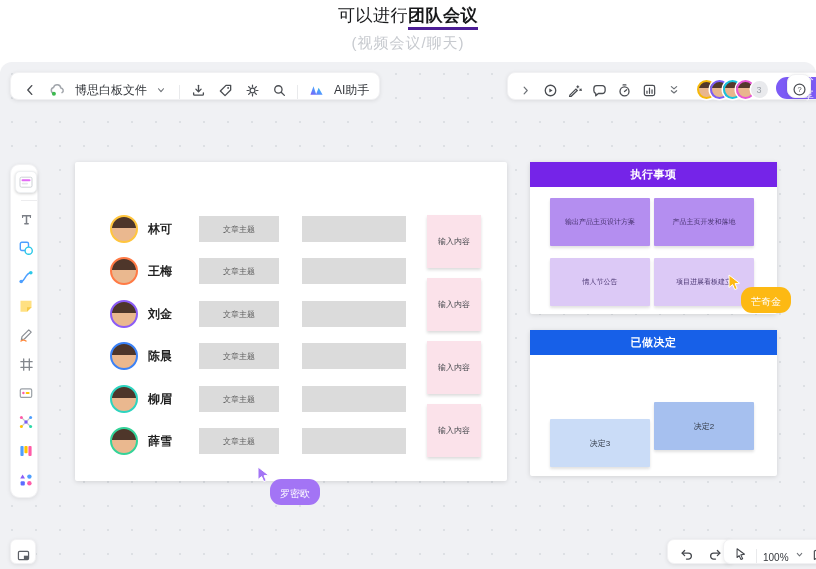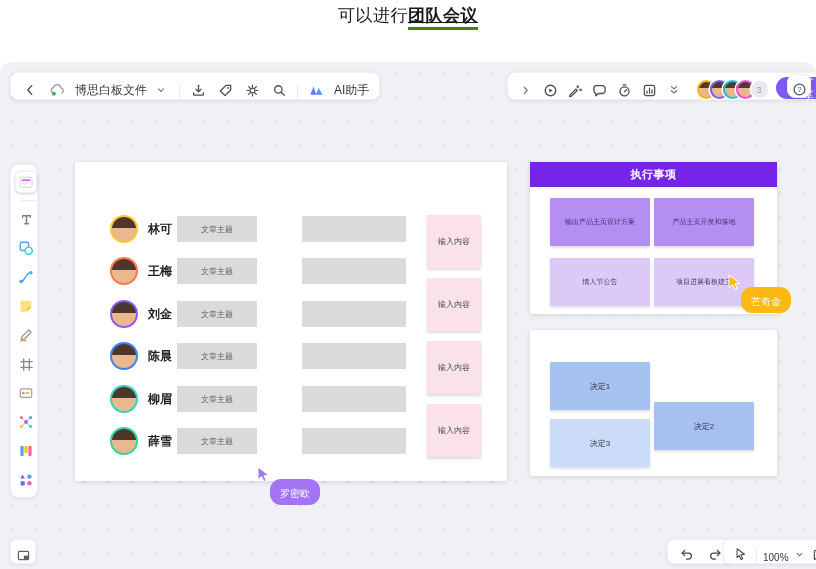--- a/index.html
+++ b/index.html
@@ -3,21 +3,21 @@
 <meta charset="utf-8">
 <style>
   * { margin:0; padding:0; box-sizing:border-box; }
   body { background:#fff; }
   .app{ position:relative; width:816px; height:569px; background:#fff;
         font-family:"Liberation Sans",sans-serif; overflow:hidden; }
 
   
   .page-header{ position:absolute; top:4px; left:0; right:0; text-align:center; z-index:5;}
   .page-title{ font-size:17px; color:#17181a; font-weight:400; letter-spacing:.5px;}
-  .page-title .em{ font-weight:bold; border-bottom:3px solid #4d7c0f; padding-bottom:2px;text-decoration:underline;}
+  .page-title .em{ font-weight:bold; border-bottom:3px solid #4c1d95; padding-bottom:2px;}
   .page-subtitle{ margin-top:7px; font-size:15px; color:#c7cacf; letter-spacing:1px;}
 
   
   .canvas{ position:absolute; left:0; right:0; top:62px; bottom:0;
            background-color:#f0f1f4;
            background-image:radial-gradient(#dde0e4 1px, transparent 1.3px);
            background-size:24px 24px; border-radius:12px 12px 0 0;}
 
   
   .float{ position:absolute; background:#fff; border:1px solid #f1f1f3; border-radius:8px;
@@ -56,21 +56,21 @@
   .panel-header{ height:25px; display:flex; align-items:center; justify-content:center;
                  color:#fff; font-weight:bold; font-size:11px; letter-spacing:.5px;}
   .members-panel{ left:75px; top:162px; width:432px; height:319px;}
   .member-row{ position:absolute; left:0; width:100%; height:42px;font-family:Liberation Serif, serif;}
   .avatar{ position:absolute; left:35px; top:7px; width:28px; height:28px; border-radius:50%;
            border:2px solid #ccc; background:linear-gradient(180deg,#4e362a 44%, #eab astroke 44%);
            background:linear-gradient(180deg,#4e362a 44%, #eab88f 44%);}
   .member-name{ position:absolute; left:73px; top:13px; font-size:12px; font-weight:bold; color:#222;}
   .topic-bar{ position:absolute; top:8px; height:26px; background:#dbdbdb; display:flex;
               align-items:center; justify-content:center; font-size:8px; color:#5c5c5c;}
-  .bar1{ left:102px; width:80px;}
+  .bar1{ left:124px; width:80px;}
   .bar2{ left:227px; width:104px;}
   .sticky{ position:absolute; left:352px; width:54px; height:53px; display:flex; align-items:center;
            justify-content:center; font-size:8px; color:#45484d;
            box-shadow:0 2px 3px rgba(0,0,0,.14);}
 
   .actions-panel{ left:530px; top:162px; width:247px; height:152px;}
   .decisions-panel{ left:530px; top:330px; width:247px; height:146px;}
   .card{ position:absolute; width:100px; height:48px; border-radius:1px; display:flex;
          align-items:center; justify-content:center; text-align:center; padding:0 6px;
          box-shadow:0 2px 3px rgba(0,0,0,.12);}
@@ -95,20 +95,21 @@
   .zoom-pill{ left:723px; top:539px; height:25px; padding:0 8px; gap:6px; border-radius:7px;}
   .zoom-text{ font-size:10px; color:#35383d;}
 </style>
 </head>
 <body>
 
 <div class="app">
 
   <div class="page-header">
     <div class="page-title"><span>可以进行</span><span class="em">团队会议</span></div>
+    <div class="page-subtitle">(视频会议/聊天)</div>
   </div>
 
   <div class="canvas"></div>
 
   <div class="float tl-toolbar">
     <span class="ibtn">
       <svg width="14" height="14" viewBox="0 0 16 16">
           <path d="M10,3 L5.5,8 L10,13" fill="none" stroke="#4a4d52" stroke-width="1.6" stroke-linecap="round" stroke-linejoin="round"></path>
         </svg>
     </span>
@@ -358,21 +359,21 @@
 
   <div class="panel actions-panel">
     <div class="panel-header" style="background-color: rgb(117, 36, 232);">执行事项</div>
     <div class="card purple c-r1c1" style="background-color: rgb(180, 142, 240);">输出产品主页设计方案</div>
     <div class="card purple c-r1c2" style="background-color: rgb(180, 142, 240);">产品主页开发和落地</div>
     <div class="card purple c-r2c1" style="background-color: rgb(220, 201, 246);">情人节公告</div>
     <div class="card purple c-r2c2" style="background-color: rgb(220, 201, 246);">项目进展看板建立</div>
   </div>
 
   <div class="panel decisions-panel">
-    <div class="card blue d-r1c1" style="background-color: rgb(166, 192, 239);">决定1</div>
+    <div class="panel-header" style="background-color: rgb(23, 96, 232);">已做决定</div>
     <div class="card blue d-r1c2" style="background-color: rgb(166, 192, 239);">决定2</div>
     <div class="card blue d-r2c1" style="background-color: rgb(202, 220, 247);">决定3</div>
   </div>
 
   <div class="cursor cursor-romeo" style="color: rgb(163, 116, 245);">
     <svg width="16" height="17" viewBox="0 0 16 17">
         <path d="M2,1 L2,13.5 L5.6,10.6 L7.8,15.6 L10.2,14.5 L8,9.7 L12.6,9.2 Z" fill="currentColor" stroke="#fff" stroke-width="1"></path>
       </svg>
     <span class="pill"><span>罗密欧</span></span>
   </div>

